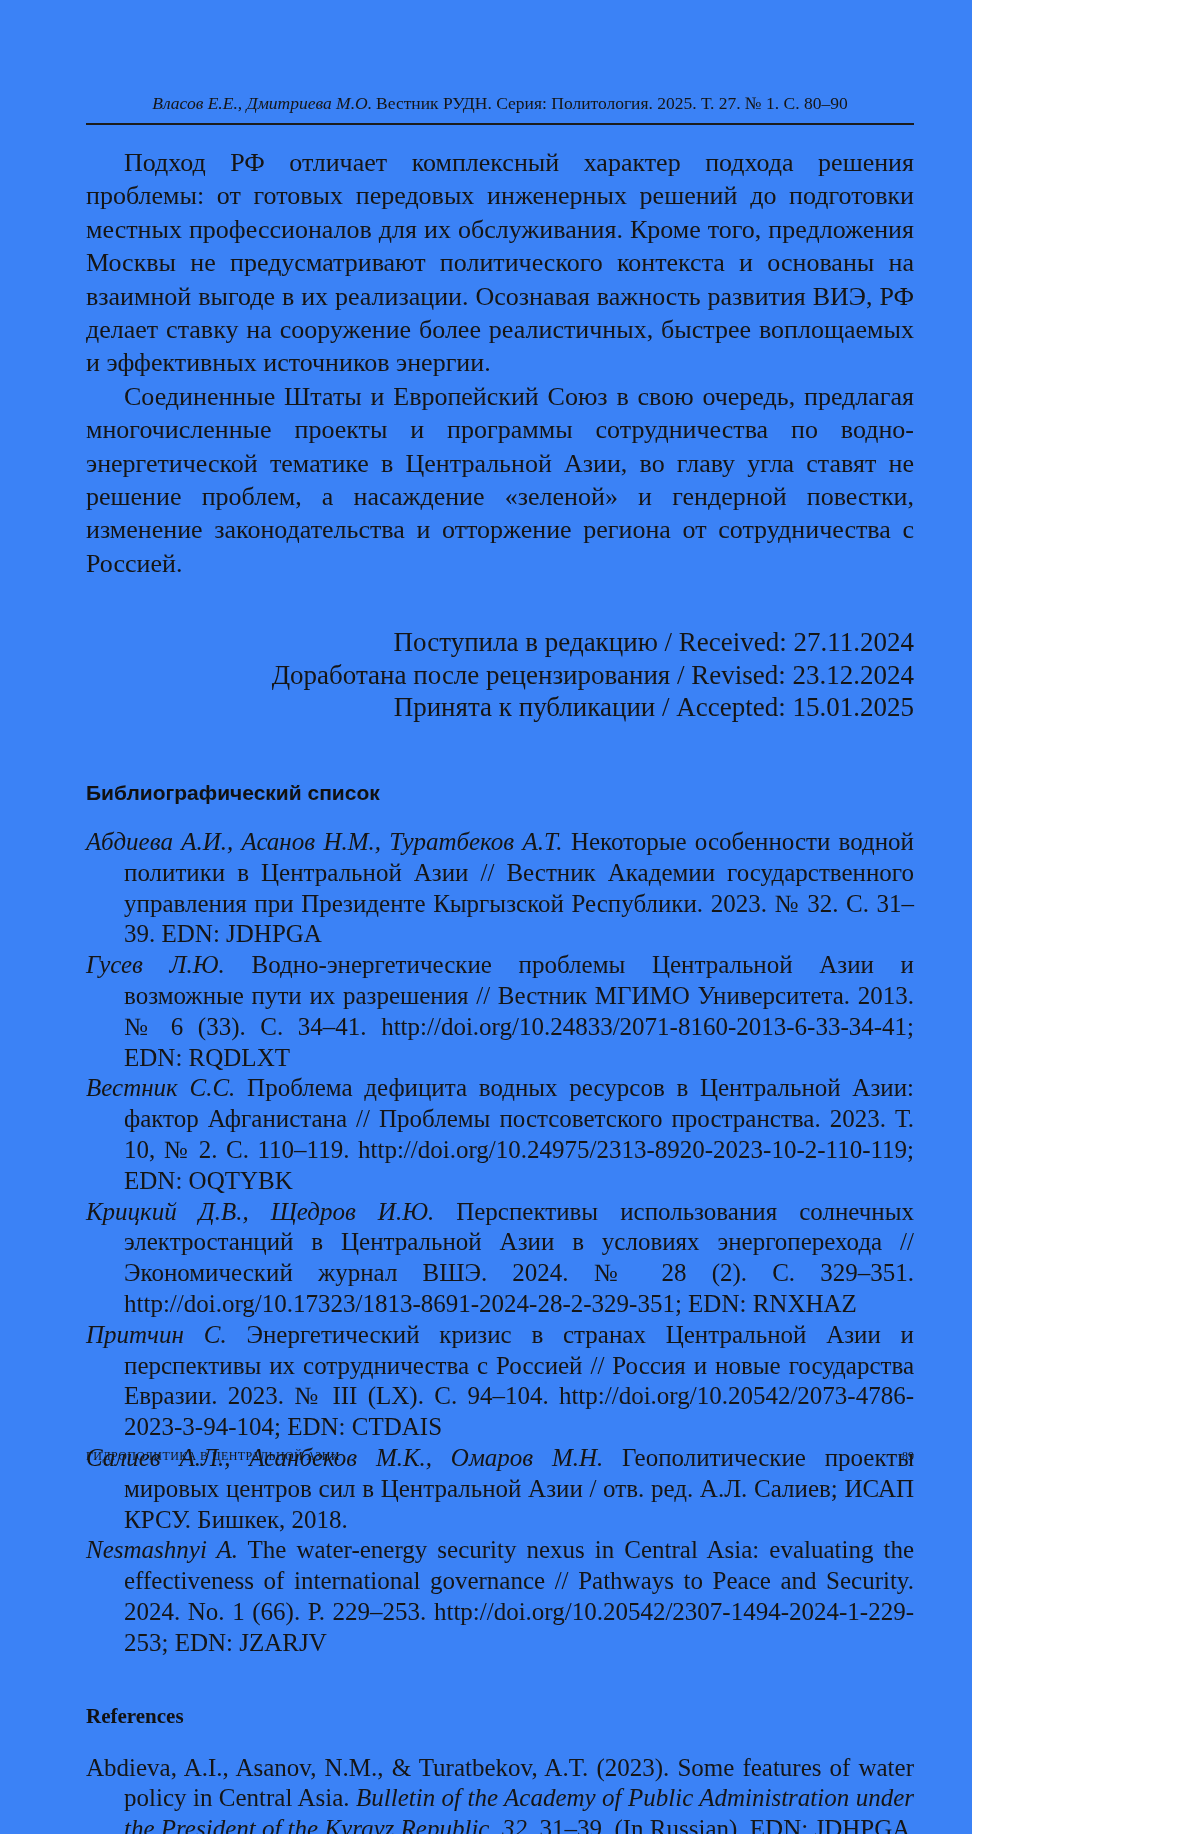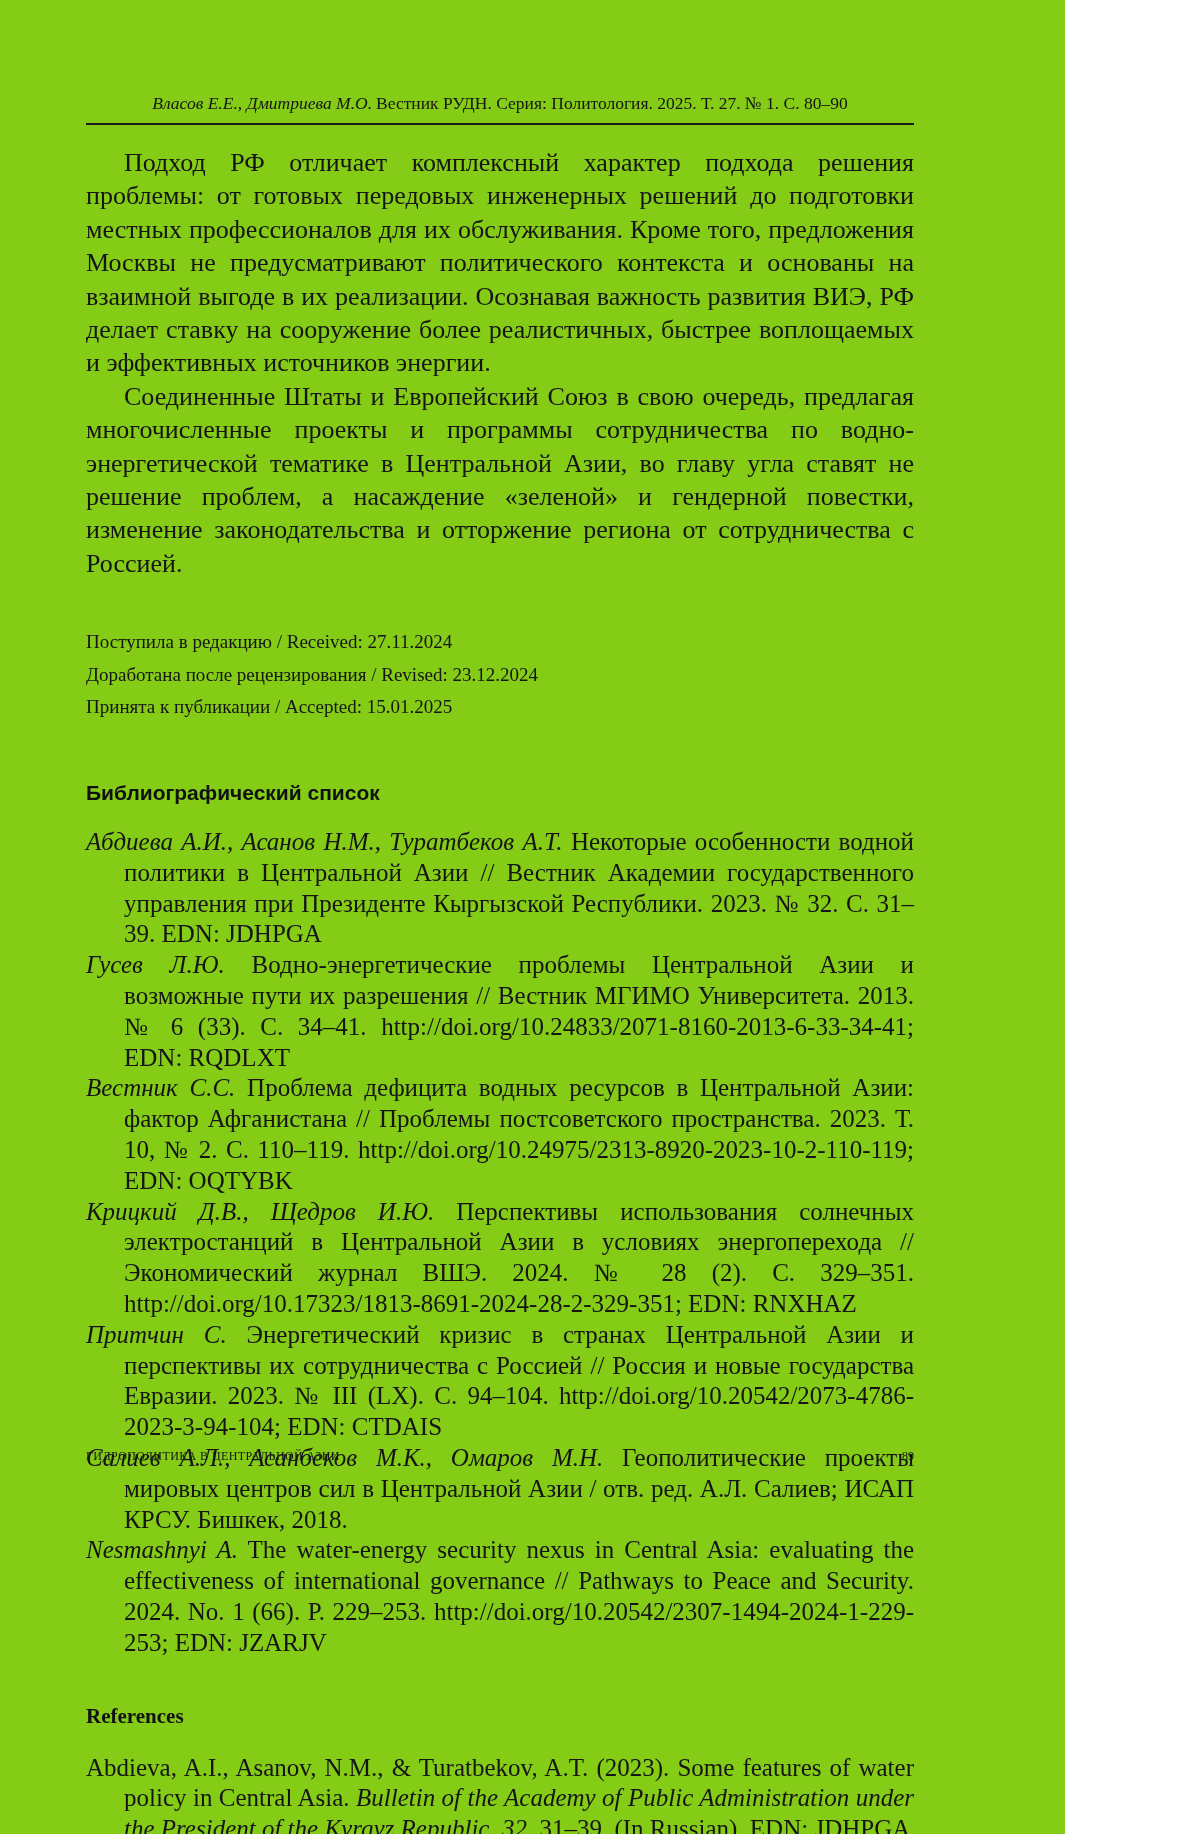--- a/index.html
+++ b/index.html
@@ -1,20 +1,20 @@
 <!DOCTYPE html>
 <html lang="ru"><head>
 <meta charset="utf-8">
 <style>
   html, body { margin: 0; padding: 0; background: #ffffff; }
   .page {
     position: relative;
-    width: 1065px;
+    width: 972px;
     height: 1834px;
-    background: #84cc16;
+    background: #3b82f6;
     color: #151515;
     font-family: "Liberation Serif", serif;
     overflow: hidden;
   }
   .content {
     margin-left: 86px;
     width: 828px;
   }
   .running-head {
     padding-top: 92px;
@@ -34,21 +34,22 @@
     margin: 0;
     padding-top: 0;
     font-size: 26px;
     line-height: 33.4px;
     text-align: justify;
     text-indent: 38px;
   }
   .body-par.first { margin-top: 21px; }
   .dates {
     margin-top: 46px;
-    font-size: 19px;
+    text-align: right;
+    font-size: 27px;
     line-height: 32.6px;
   }
   .section-title {
     margin: 56px 0 21px 0;
     text-align: left;
     font-family: "Liberation Sans", sans-serif;
     font-weight: 700;
     font-size: 21px;
     line-height: 26px;
     color: #111;

